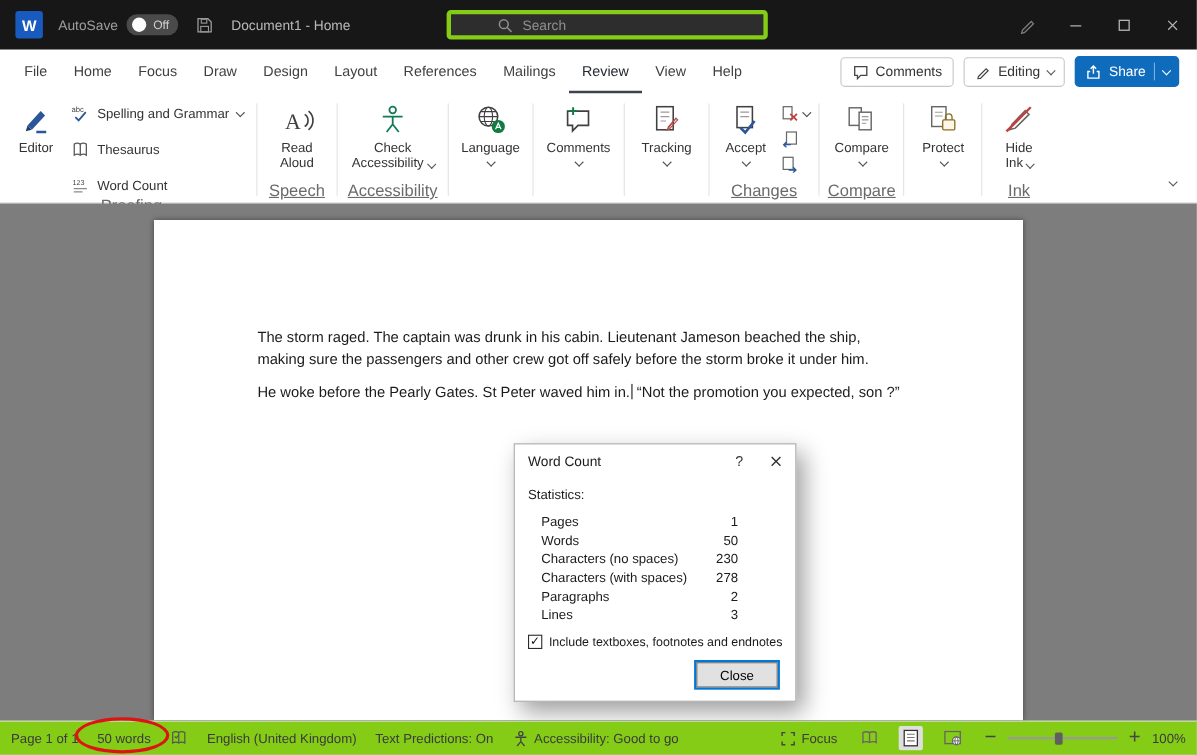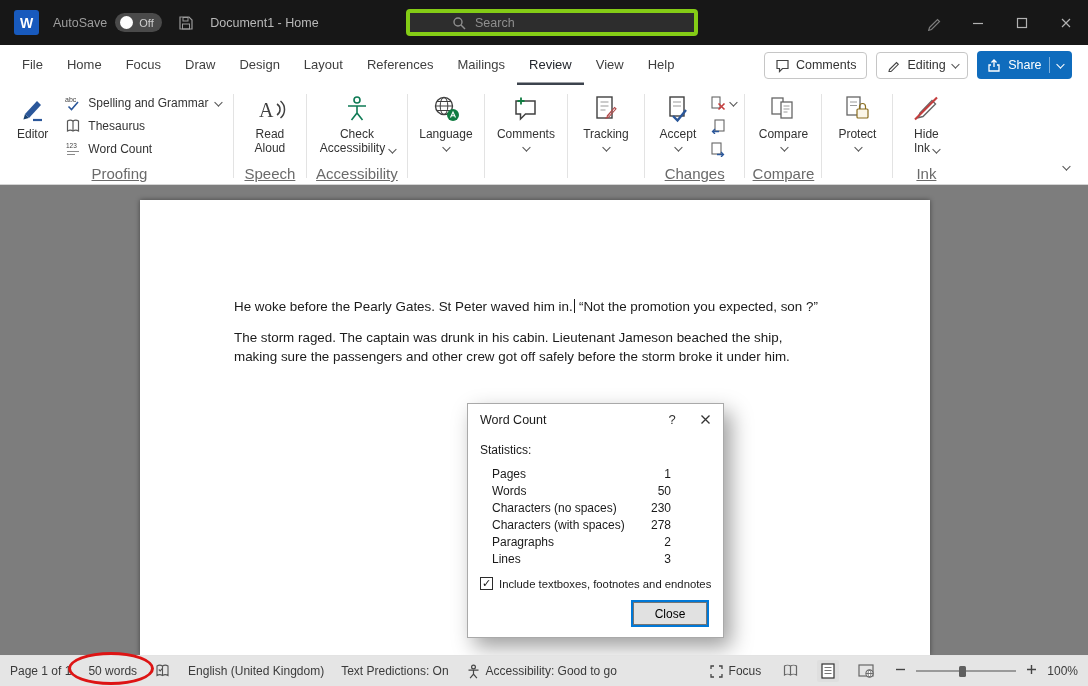--- a/index.html
+++ b/index.html
@@ -45,21 +45,21 @@
   .ribbon { height:100px; background:#fff; border-bottom:1px solid #d4d4d4; display:flex;
             padding-left:8px; position:relative; }
   .rgroup { display:flex; flex-direction:column; padding:0 3px; }
   .rgroup-content { flex:1; display:flex; align-items:flex-start; padding-top:3px; }
   .rgroup-label { height:19px; font-size:15px; color:#6a6a6a; text-align:center; line-height:17px;text-decoration:underline; }
   .rdiv { width:1px; background:#e3e3e3; margin:9px 2px 6px; }
   .bigbtn { display:flex; flex-direction:column; align-items:center; padding:3px 6px; border-radius:3px; cursor:pointer; }
   .bigbtn .ric { height:36px; display:flex; align-items:center; justify-content:center; }
   .bigbtn .lbl { font-size:12px; color:#333; text-align:center; line-height:14px; }
   .chev-below { margin-top:4px; }
-  .stack { display:flex; flex-direction:column; gap:2px; padding:4px 2px 0 6px; }
+  .stack { display:flex; flex-direction:column; gap:12px; padding:4px 2px 0 6px; }
   .srow { display:flex; align-items:center; gap:7px; font-size:12px; color:#333; height:21px;
           padding:0 5px; border-radius:3px; cursor:pointer; white-space:nowrap; }
   .smallstack { display:flex; flex-direction:column; gap:3px; padding-top:5px; }
   .smallbtn { height:20px; display:flex; align-items:center; gap:4px; padding:0 4px; border-radius:3px; cursor:pointer; }
   .ribbon-collapse { position:absolute; right:16px; bottom:7px; cursor:pointer; padding:4px; }
 
   
   .docarea { height:470px; background:#7d7d7d; position:relative; overflow:hidden; }
   .page { position:absolute; left:140px; top:15px; width:790px; height:455px; background:#fff;
           box-shadow:0 0 5px rgba(0,0,0,.45); padding:97px 106px 0 94px; cursor:text; }
@@ -79,21 +79,21 @@
   .stat-row { display:flex; justify-content:space-between; padding:1px 40px 1px 12px; line-height:15px; }
   .chk-row { display:flex; align-items:center; gap:6px; margin-top:9px; cursor:pointer; }
   .chkbox { width:13px; height:13px; border:1.3px solid #2b2b2b; background:#fff; flex:0 0 13px;
             display:flex; align-items:center; justify-content:center; font-size:11px; line-height:1; color:#111; }
   .chk-lbl { font-size:11.3px; white-space:nowrap; }
   .dlg-footer { display:flex; justify-content:flex-end; margin-top:12px; padding-right:4px; }
   .dlg-btn { width:74px; height:23px; background:#e1e1e1; border:1px solid #747474;
              box-shadow:0 0 0 2px #0078d7; font-size:12px; font-family:inherit; cursor:pointer; }
 
   
-  .statusbar { height:31px; background:#e5e5e5; border-top:1px solid #e3e3e3; display:flex;
+  .statusbar { height:31px; background:#84cc16; border-top:1px solid #e3e3e3; display:flex;
                align-items:center; justify-content:space-between; font-size:12px; color:#3b3b3b; padding:0 10px; }
   .sb-left { display:flex; align-items:center; gap:17px; }
   .sb-left > * { cursor:pointer; white-space:nowrap; }
   .sb-group { display:flex; align-items:center; gap:5px; }
   .sb-right { display:flex; align-items:center; gap:10px; }
   .sb-right > * { cursor:pointer; }
   .viewicons { display:flex; align-items:center; gap:16px; margin:0 8px; }
   .vicon { display:flex; align-items:center; justify-content:center; width:22px; height:22px; }
   .vicon.active { background:#dfdfdf; border-radius:2px; }
   .zslider { position:relative; width:100px; height:14px; }
@@ -427,22 +427,22 @@
       <div class="rgroup-label">Ink</div>
     </div>
 
     <div class="ribbon-collapse">
       <span class="chev"></span>
     </div>
   </div>
 
   <div class="docarea">
     <div class="page">
+      <p>The storm raged. The captain was drunk in his cabin. Lieutenant Jameson beached the ship, making sure the passengers and other crew got off safely before the storm broke it under him.</p>
       <p><span>He woke before the Pearly Gates. St Peter waved him in.</span><span class="caret"></span><span class="p2b">“Not the promotion you expected, son ?”</span></p>
-      <p>The storm raged. The captain was drunk in his cabin. Lieutenant Jameson beached the ship, making sure the passengers and other crew got off safely before the storm broke it under him.</p>
     </div>
 
     <div class="dialog">
       <div class="dlg-title">
         <span class="dlg-title-text">Word Count</span>
         <span class="dlg-help">?</span>
         <span class="dlg-close">
           <svg width="11" height="11">
               <path d="M1.5 1.5 L9.5 9.5 M9.5 1.5 L1.5 9.5" stroke="#333" stroke-width="1.3"></path>
             </svg>

